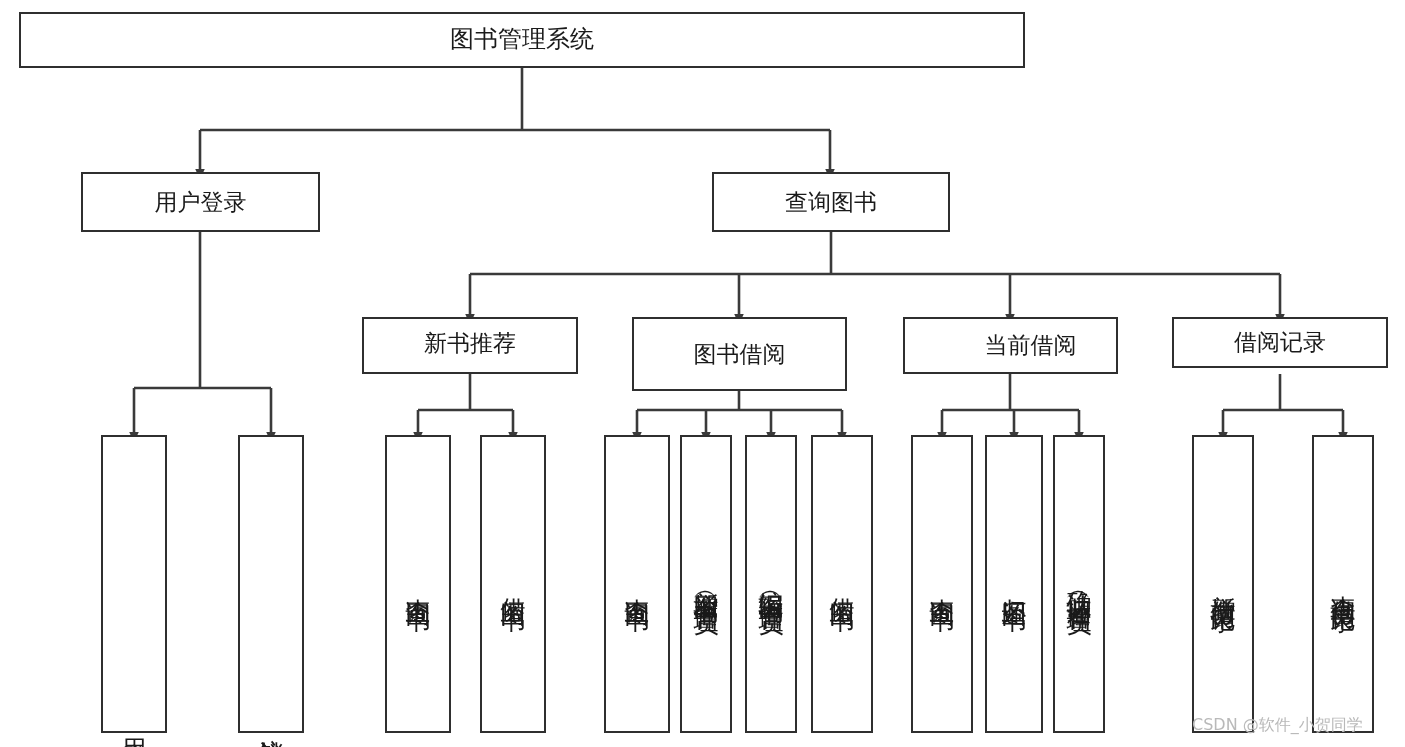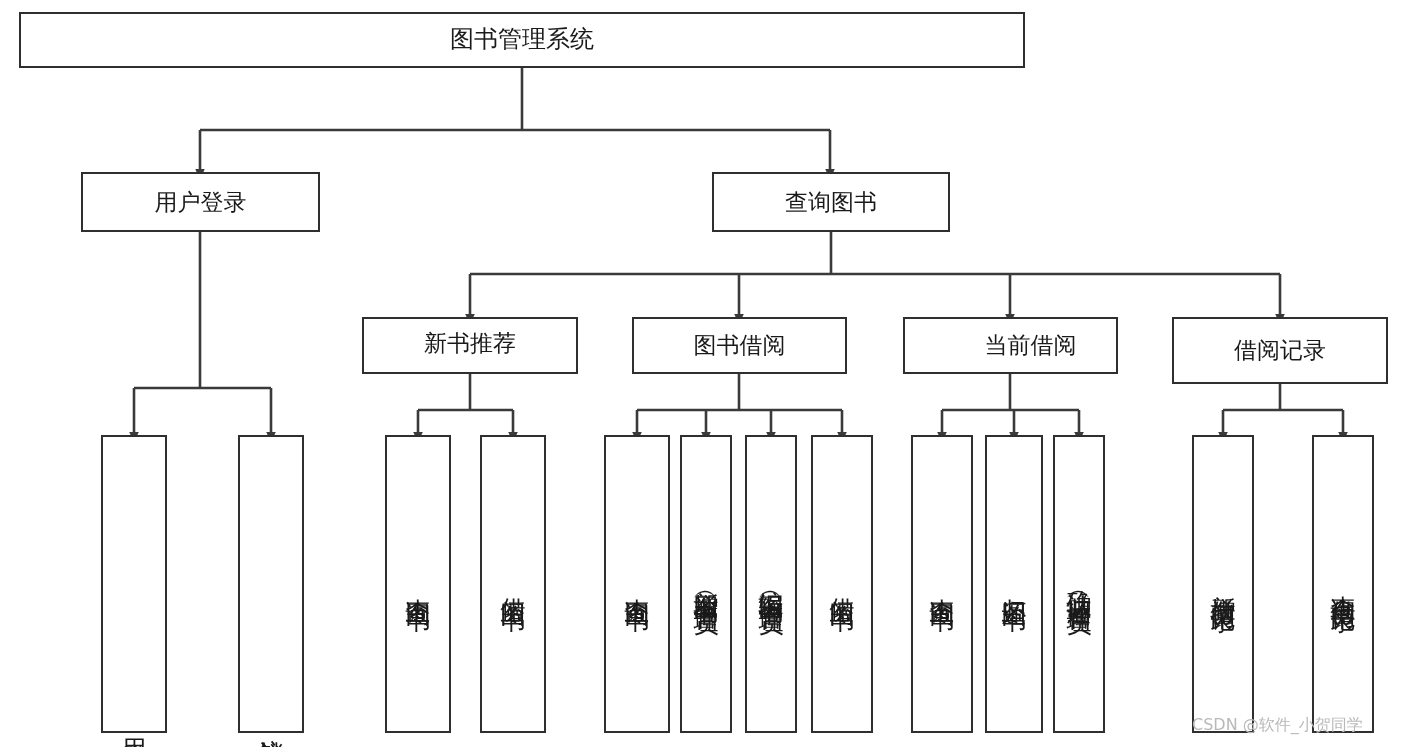--- a/index.html
+++ b/index.html
@@ -136,27 +136,27 @@
       </div>
       <div class="node horiz" style="left: 81px; top: 172px; width: 239px; height: 60px;">
         <span class="node-label">用户登录</span>
       </div>
       <div class="node horiz" style="left: 712px; top: 172px; width: 238px; height: 60px;">
         <span class="node-label">查询图书</span>
       </div>
       <div class="node horiz" style="left: 362px; top: 317px; width: 216px; height: 57px; font-family: Liberation Mono, monospace;">
         <span class="node-label">新书推荐</span>
       </div>
-      <div class="node horiz" style="left: 632px; top: 317px; width: 215px; height: 57px;">
+      <div class="node horiz" style="left: 632px; top: 317px; width: 215px; height: 74px;">
         <span class="node-label">图书借阅</span>
       </div>
       <div class="node horiz" style="left: 903px; top: 317px; width: 215px; height: 57px; padding-left: 40px;">
         <span class="node-label">当前借阅</span>
       </div>
-      <div class="node horiz" style="left: 1172px; top: 317px; width: 216px; height: 67px;">
+      <div class="node horiz" style="left: 1172px; top: 317px; width: 216px; height: 51px;">
         <span class="node-label">借阅记录</span>
       </div>
       <div class="node leaf bottomish" style="left: 101px; top: 435px; width: 66px; height: 298px;">
         <span class="node-label">用户登录</span>
       </div>
       <div class="node leaf bottomish" style="left: 238px; top: 435px; width: 66px; height: 298px;">
         <span class="node-label">注销登录</span>
       </div>
       <div class="node leaf" style="left: 385px; top: 435px; width: 66px; height: 298px;">
         <span class="node-label">查询图书</span>

